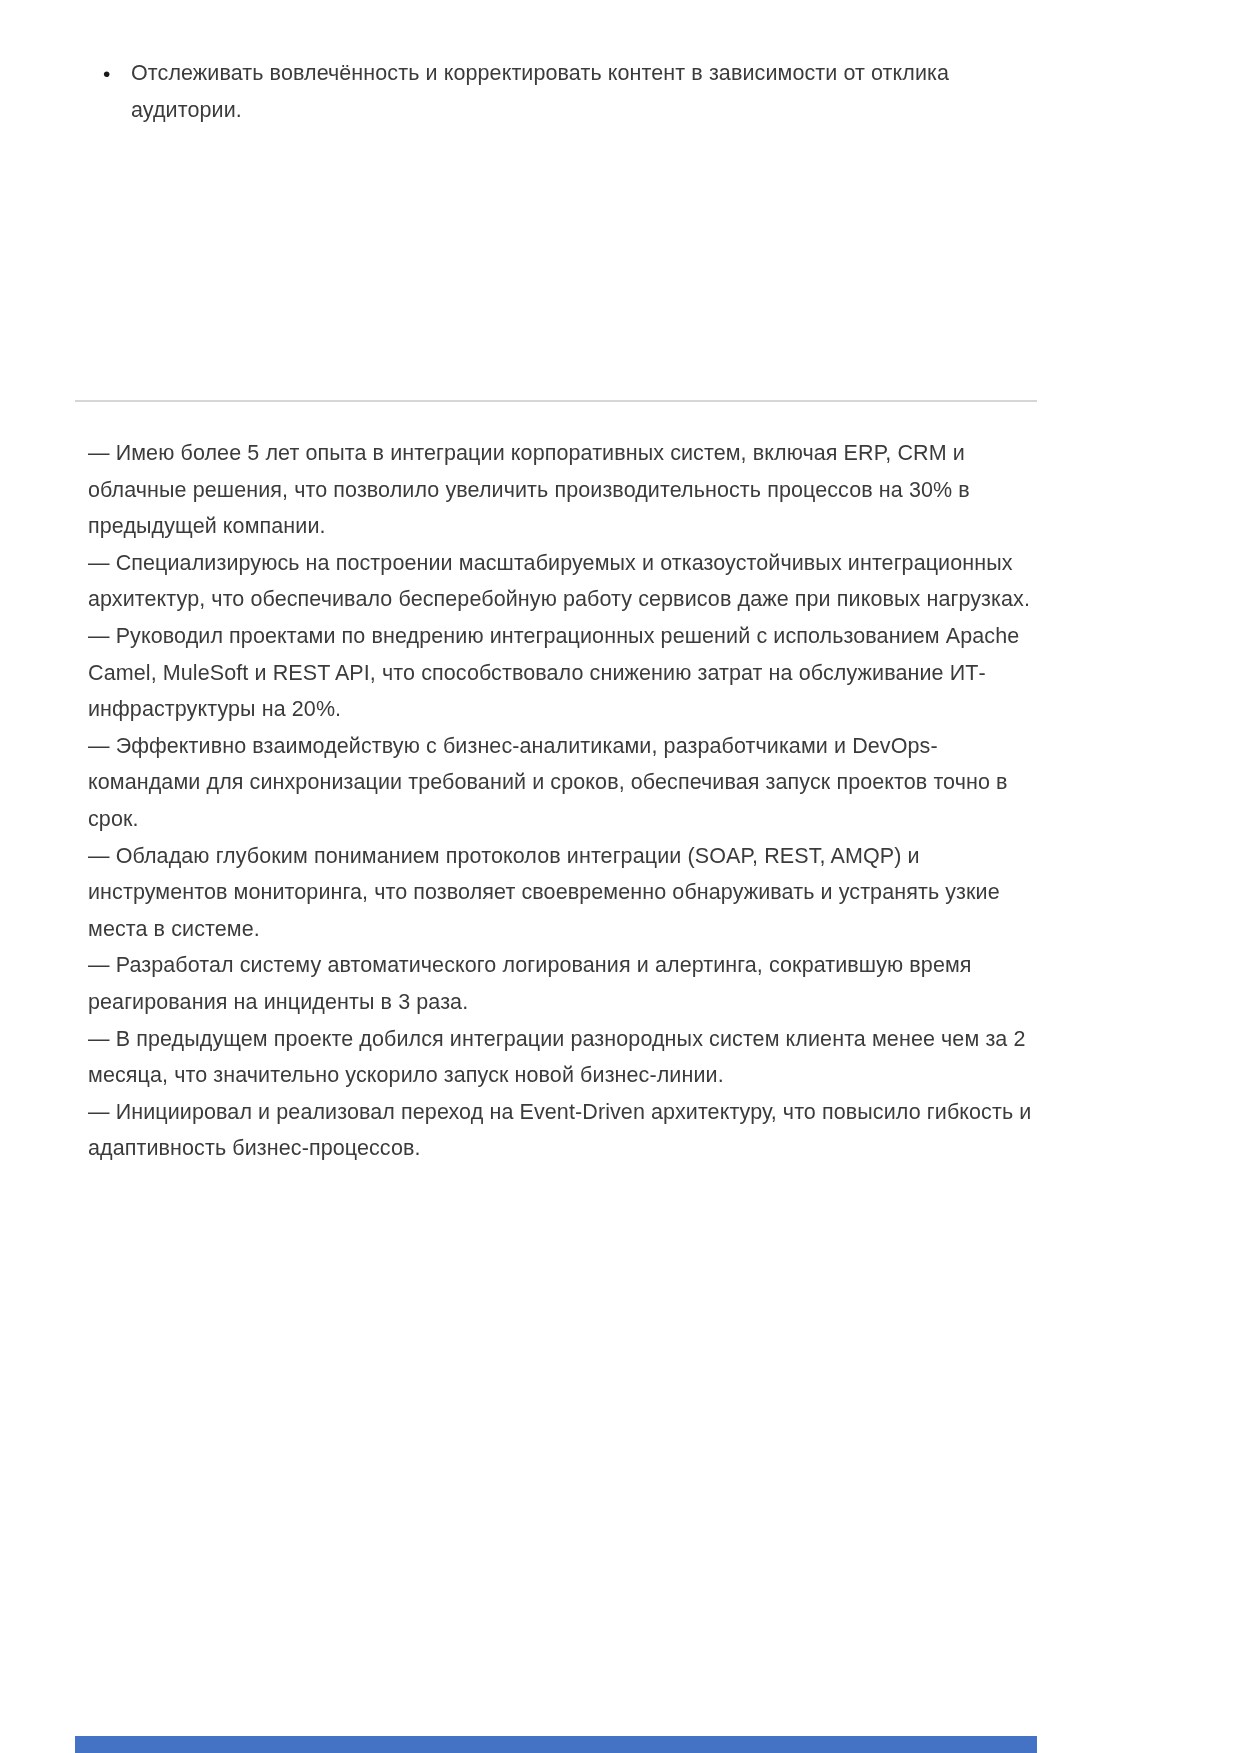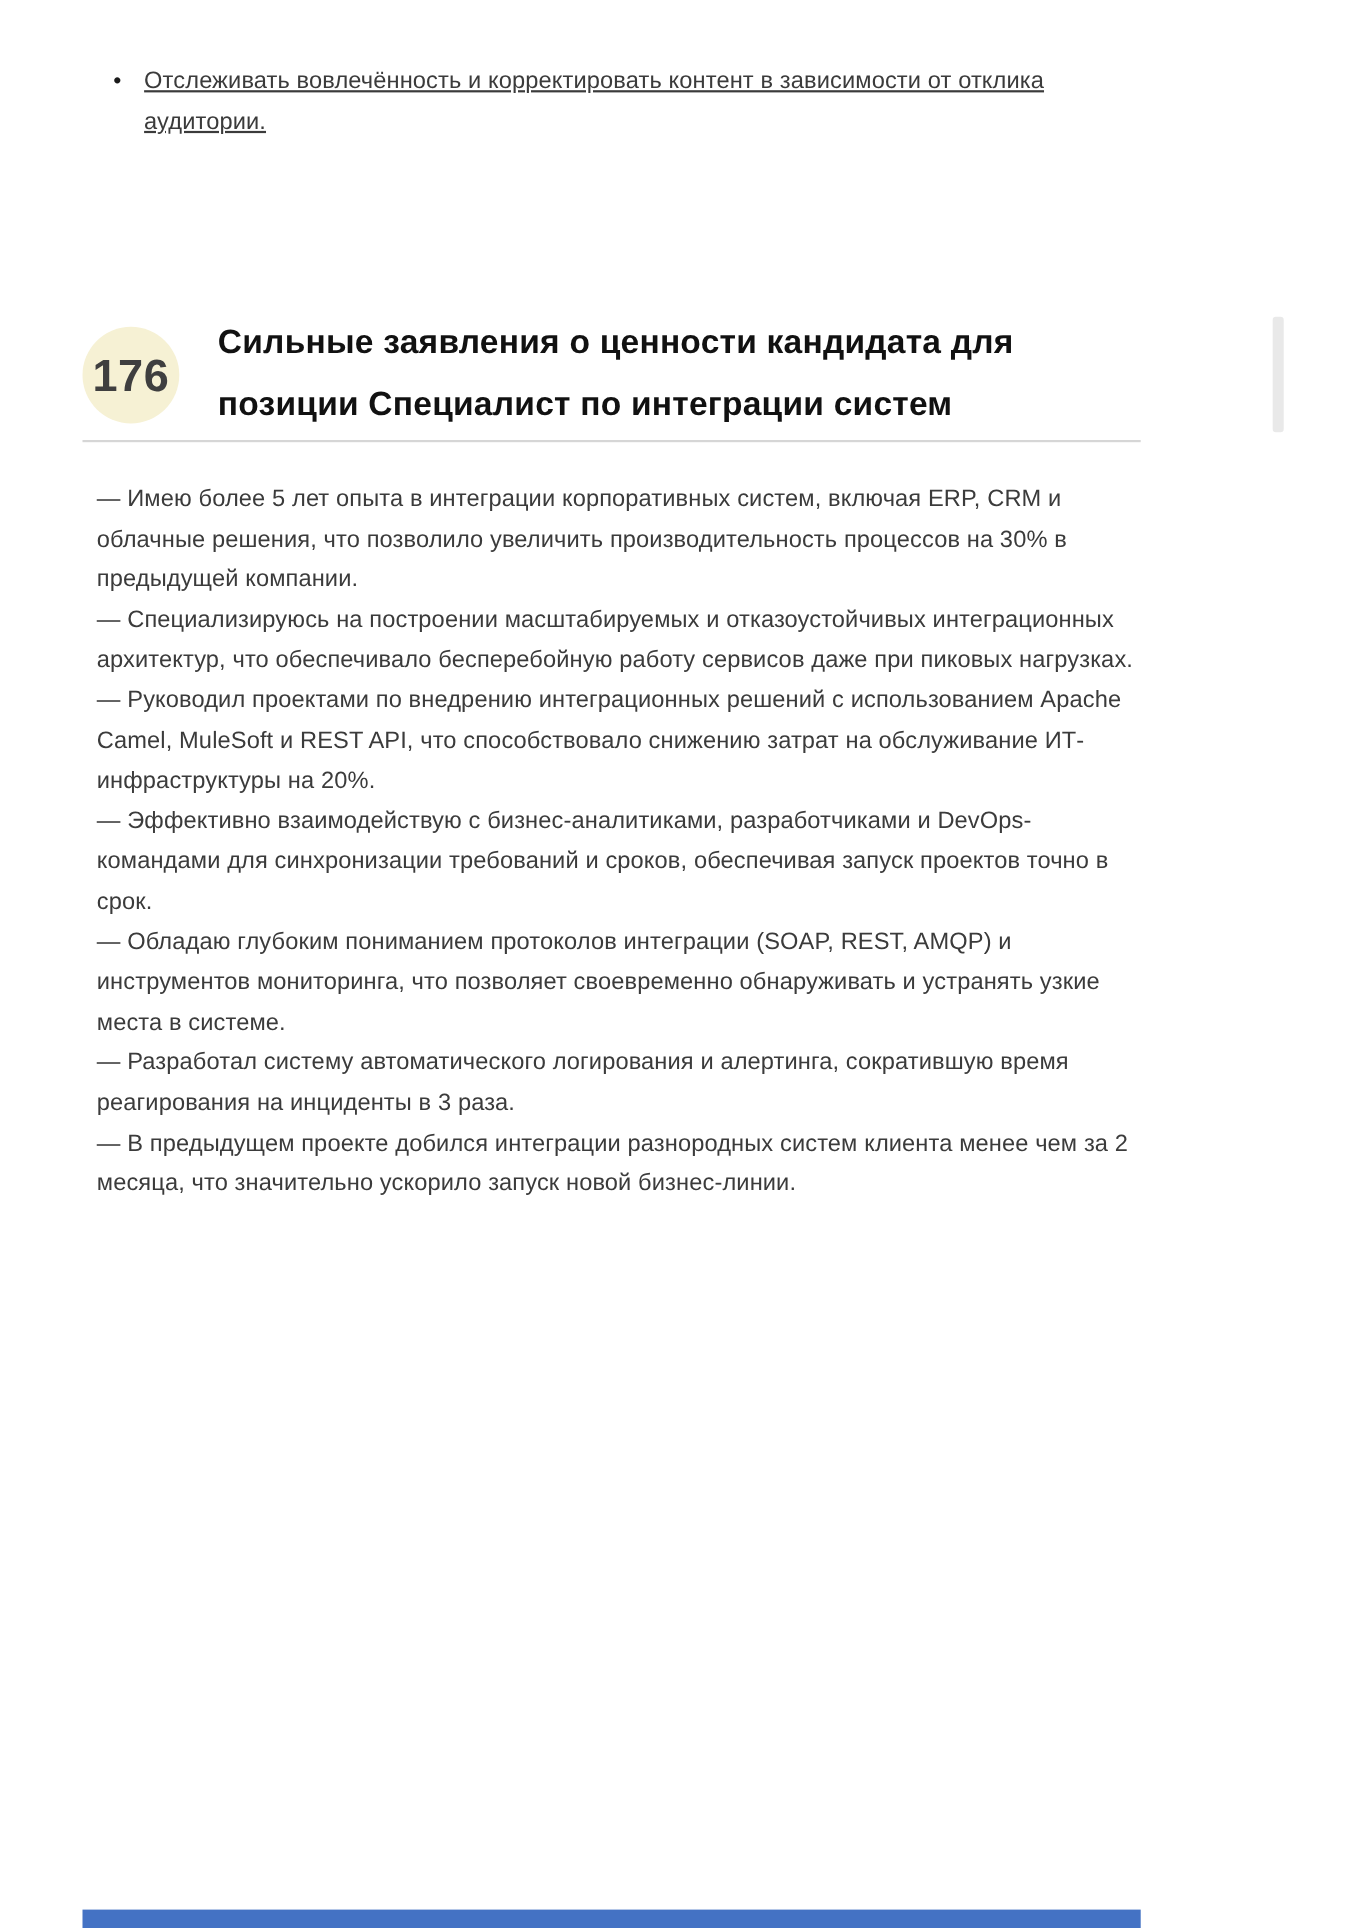--- a/index.html
+++ b/index.html
@@ -34,21 +34,20 @@
   }
   .bullet-marker {
     flex: 0 0 28px;
     padding-left: 28px;
     font-size: 21px;
     color: #1a1a1a;
   }
   .bullet-text {
     flex: 1;
     letter-spacing: 0.1px;
-    text-decoration: underline;
   }
 
   
   .section-header {
     position: absolute;
     top: 283px;
     left: 75px;
     width: 962px;
   }
   .header-row {
@@ -126,35 +125,29 @@
 
 <div class="page">
 
   <div class="top-bullets">
     <div class="bullet-item">
       <span class="bullet-marker">•</span>
       <span class="bullet-text">Отслеживать вовлечённость и корректировать контент в зависимости от отклика аудитории.</span>
     </div>
   </div>
 
-  <div class="section-header">
-    <div class="header-row">
-      <div class="number-badge">176</div>
-      <h1 class="section-title">Сильные заявления о ценности кандидата для позиции Специалист по интеграции систем</h1>
-    </div>
-    <div class="title-edge"></div>
-  </div>
 
   <div class="section-divider"></div>
 
   <div class="statements">
     <p class="statement">— Имею более 5 лет опыта в интеграции корпоративных систем, включая ERP, CRM и облачные решения, что позволило увеличить производительность процессов на 30% в предыдущей компании.</p>
     <p class="statement">— Специализируюсь на построении масштабируемых и отказоустойчивых интеграционных архитектур, что обеспечивало бесперебойную работу сервисов даже при пиковых нагрузках.</p>
     <p class="statement">— Руководил проектами по внедрению интеграционных решений с использованием Apache Camel, MuleSoft и REST API, что способствовало снижению затрат на обслуживание ИТ-инфраструктуры на 20%.</p>
     <p class="statement">— Эффективно взаимодействую с бизнес-аналитиками, разработчиками и DevOps-командами для синхронизации требований и сроков, обеспечивая запуск проектов точно в срок.</p>
     <p class="statement">— Обладаю глубоким пониманием протоколов интеграции (SOAP, REST, AMQP) и инструментов мониторинга, что позволяет своевременно обнаруживать и устранять узкие места в системе.</p>
     <p class="statement">— Разработал систему автоматического логирования и алертинга, сократившую время реагирования на инциденты в 3 раза.</p>
     <p class="statement">— В предыдущем проекте добился интеграции разнородных систем клиента менее чем за 2 месяца, что значительно ускорило запуск новой бизнес-линии.</p>
+    <p class="statement">— Инициировал и реализовал переход на Event-Driven архитектуру, что повысило гибкость и адаптивность бизнес-процессов.</p>
   </div>
 
   <div class="footer-accent-bar"></div>
 
 </div>
 
 </body></html>

